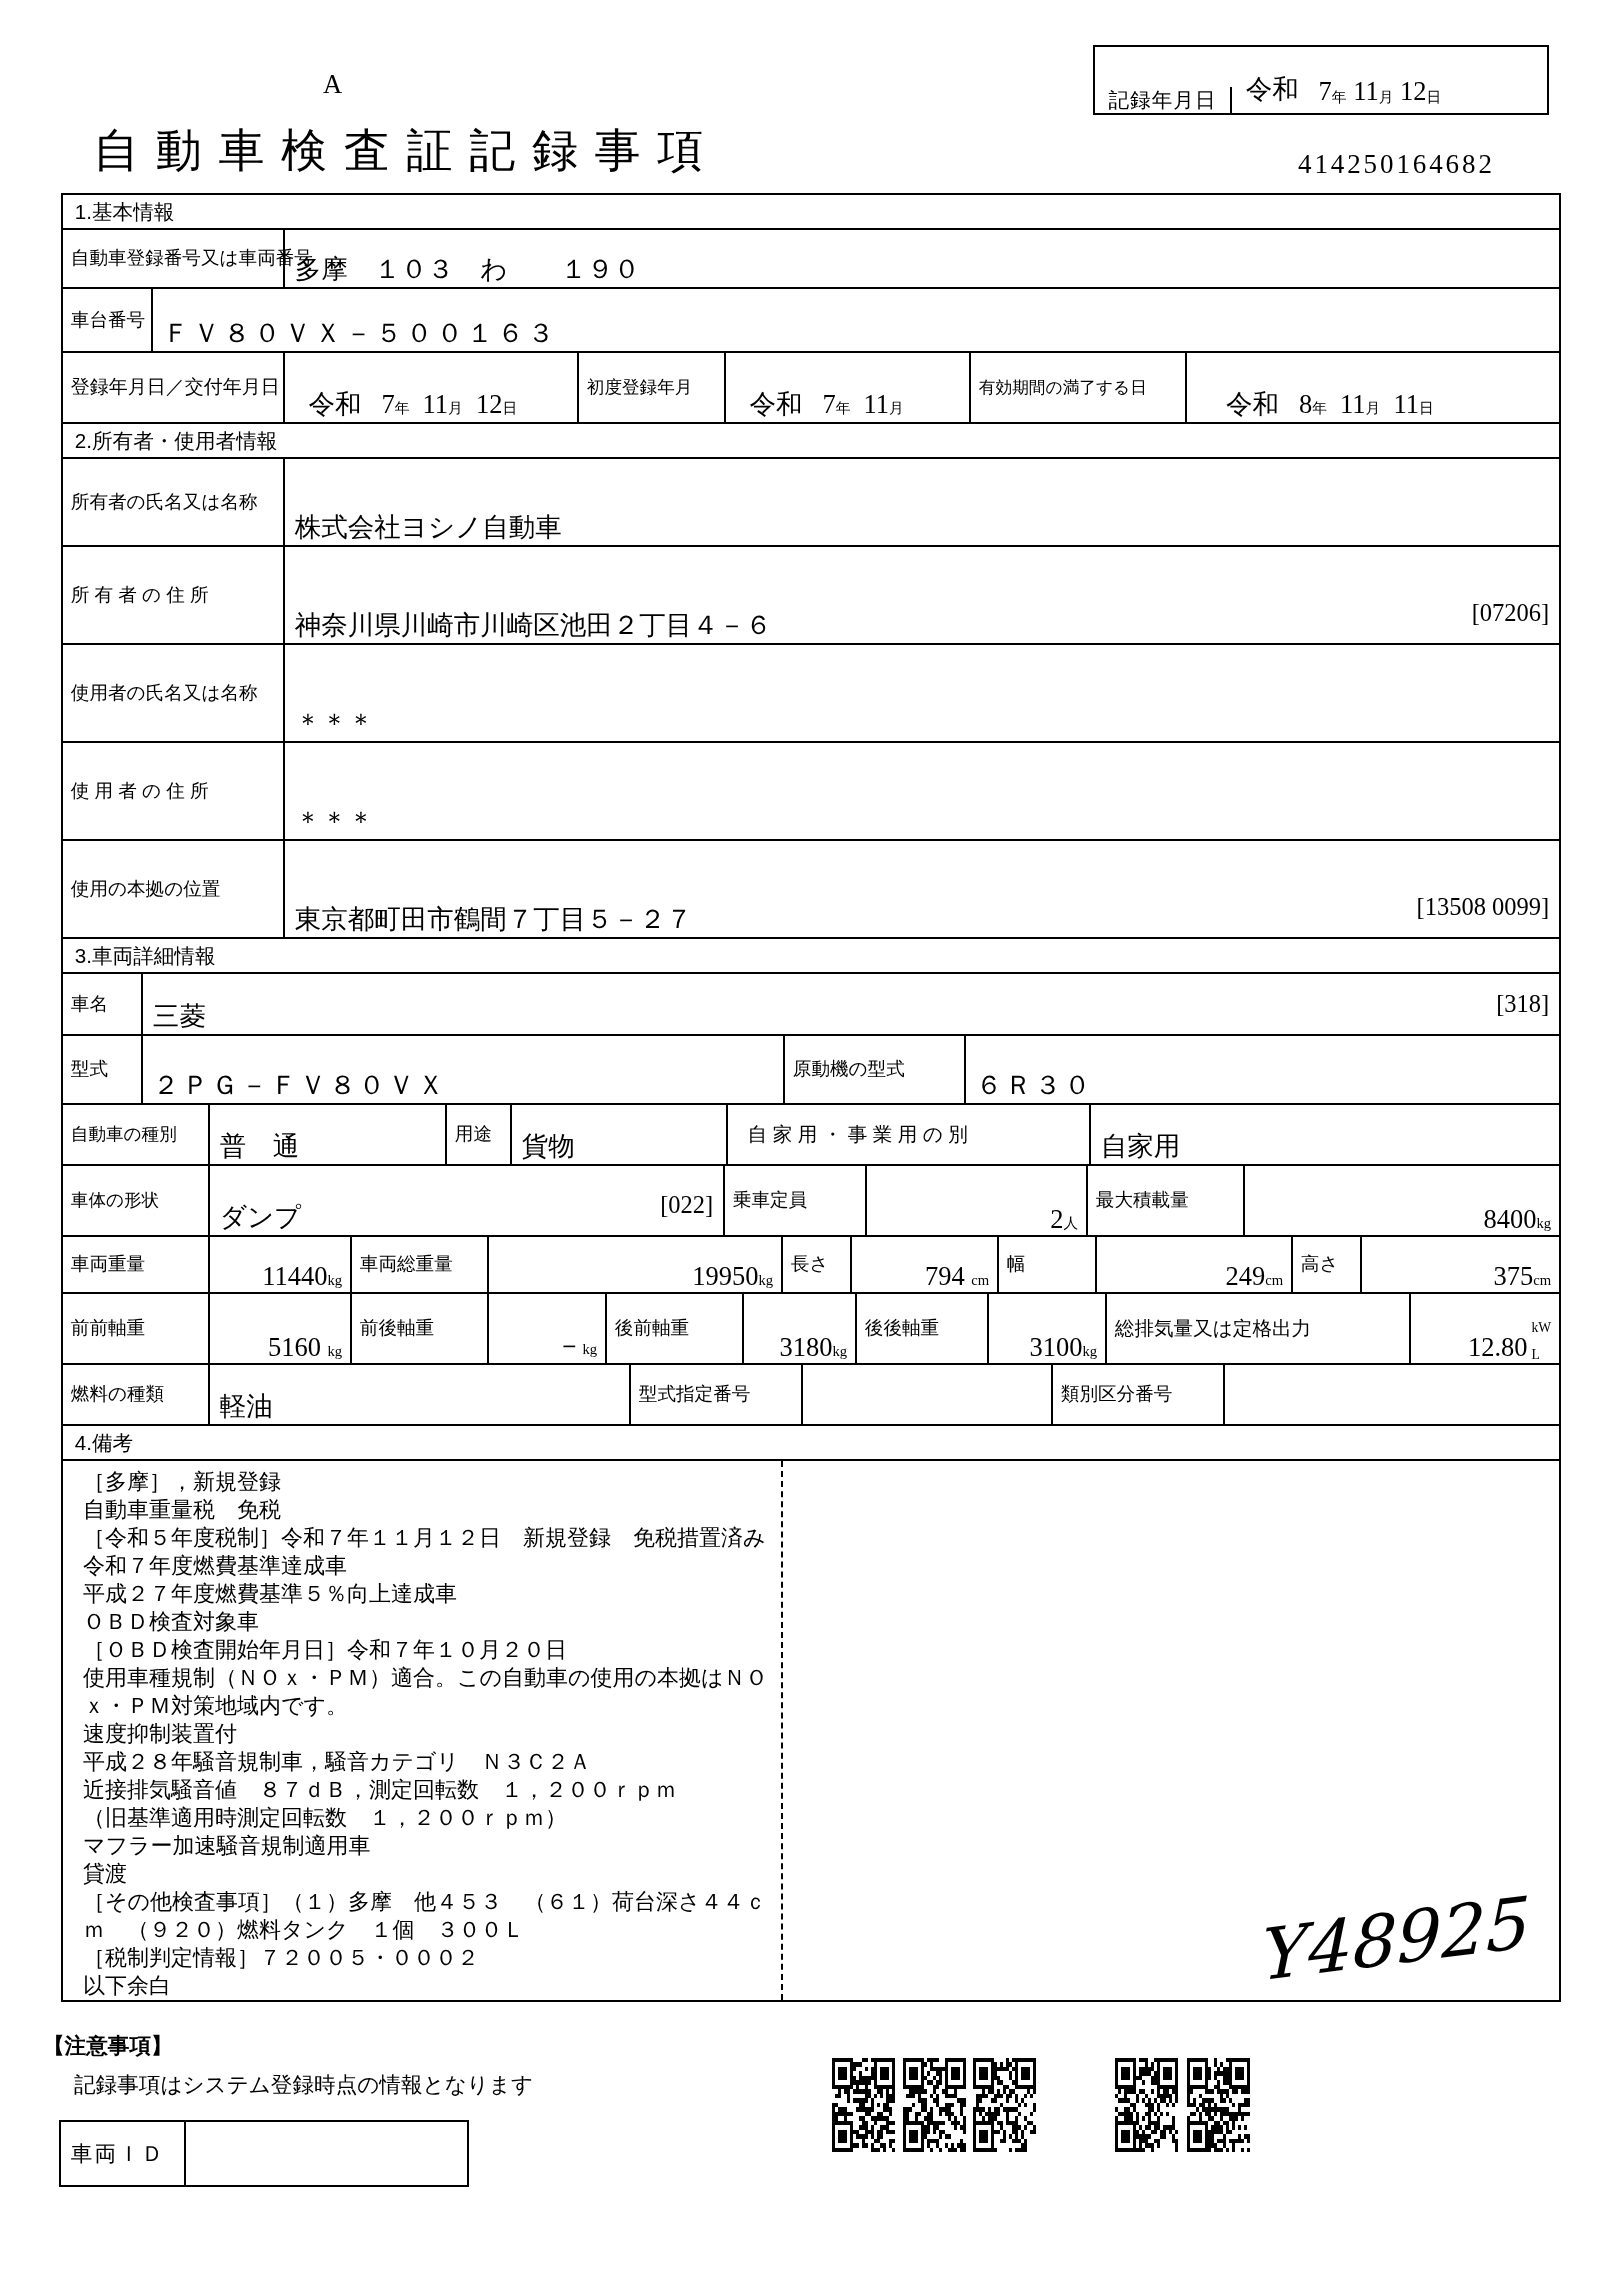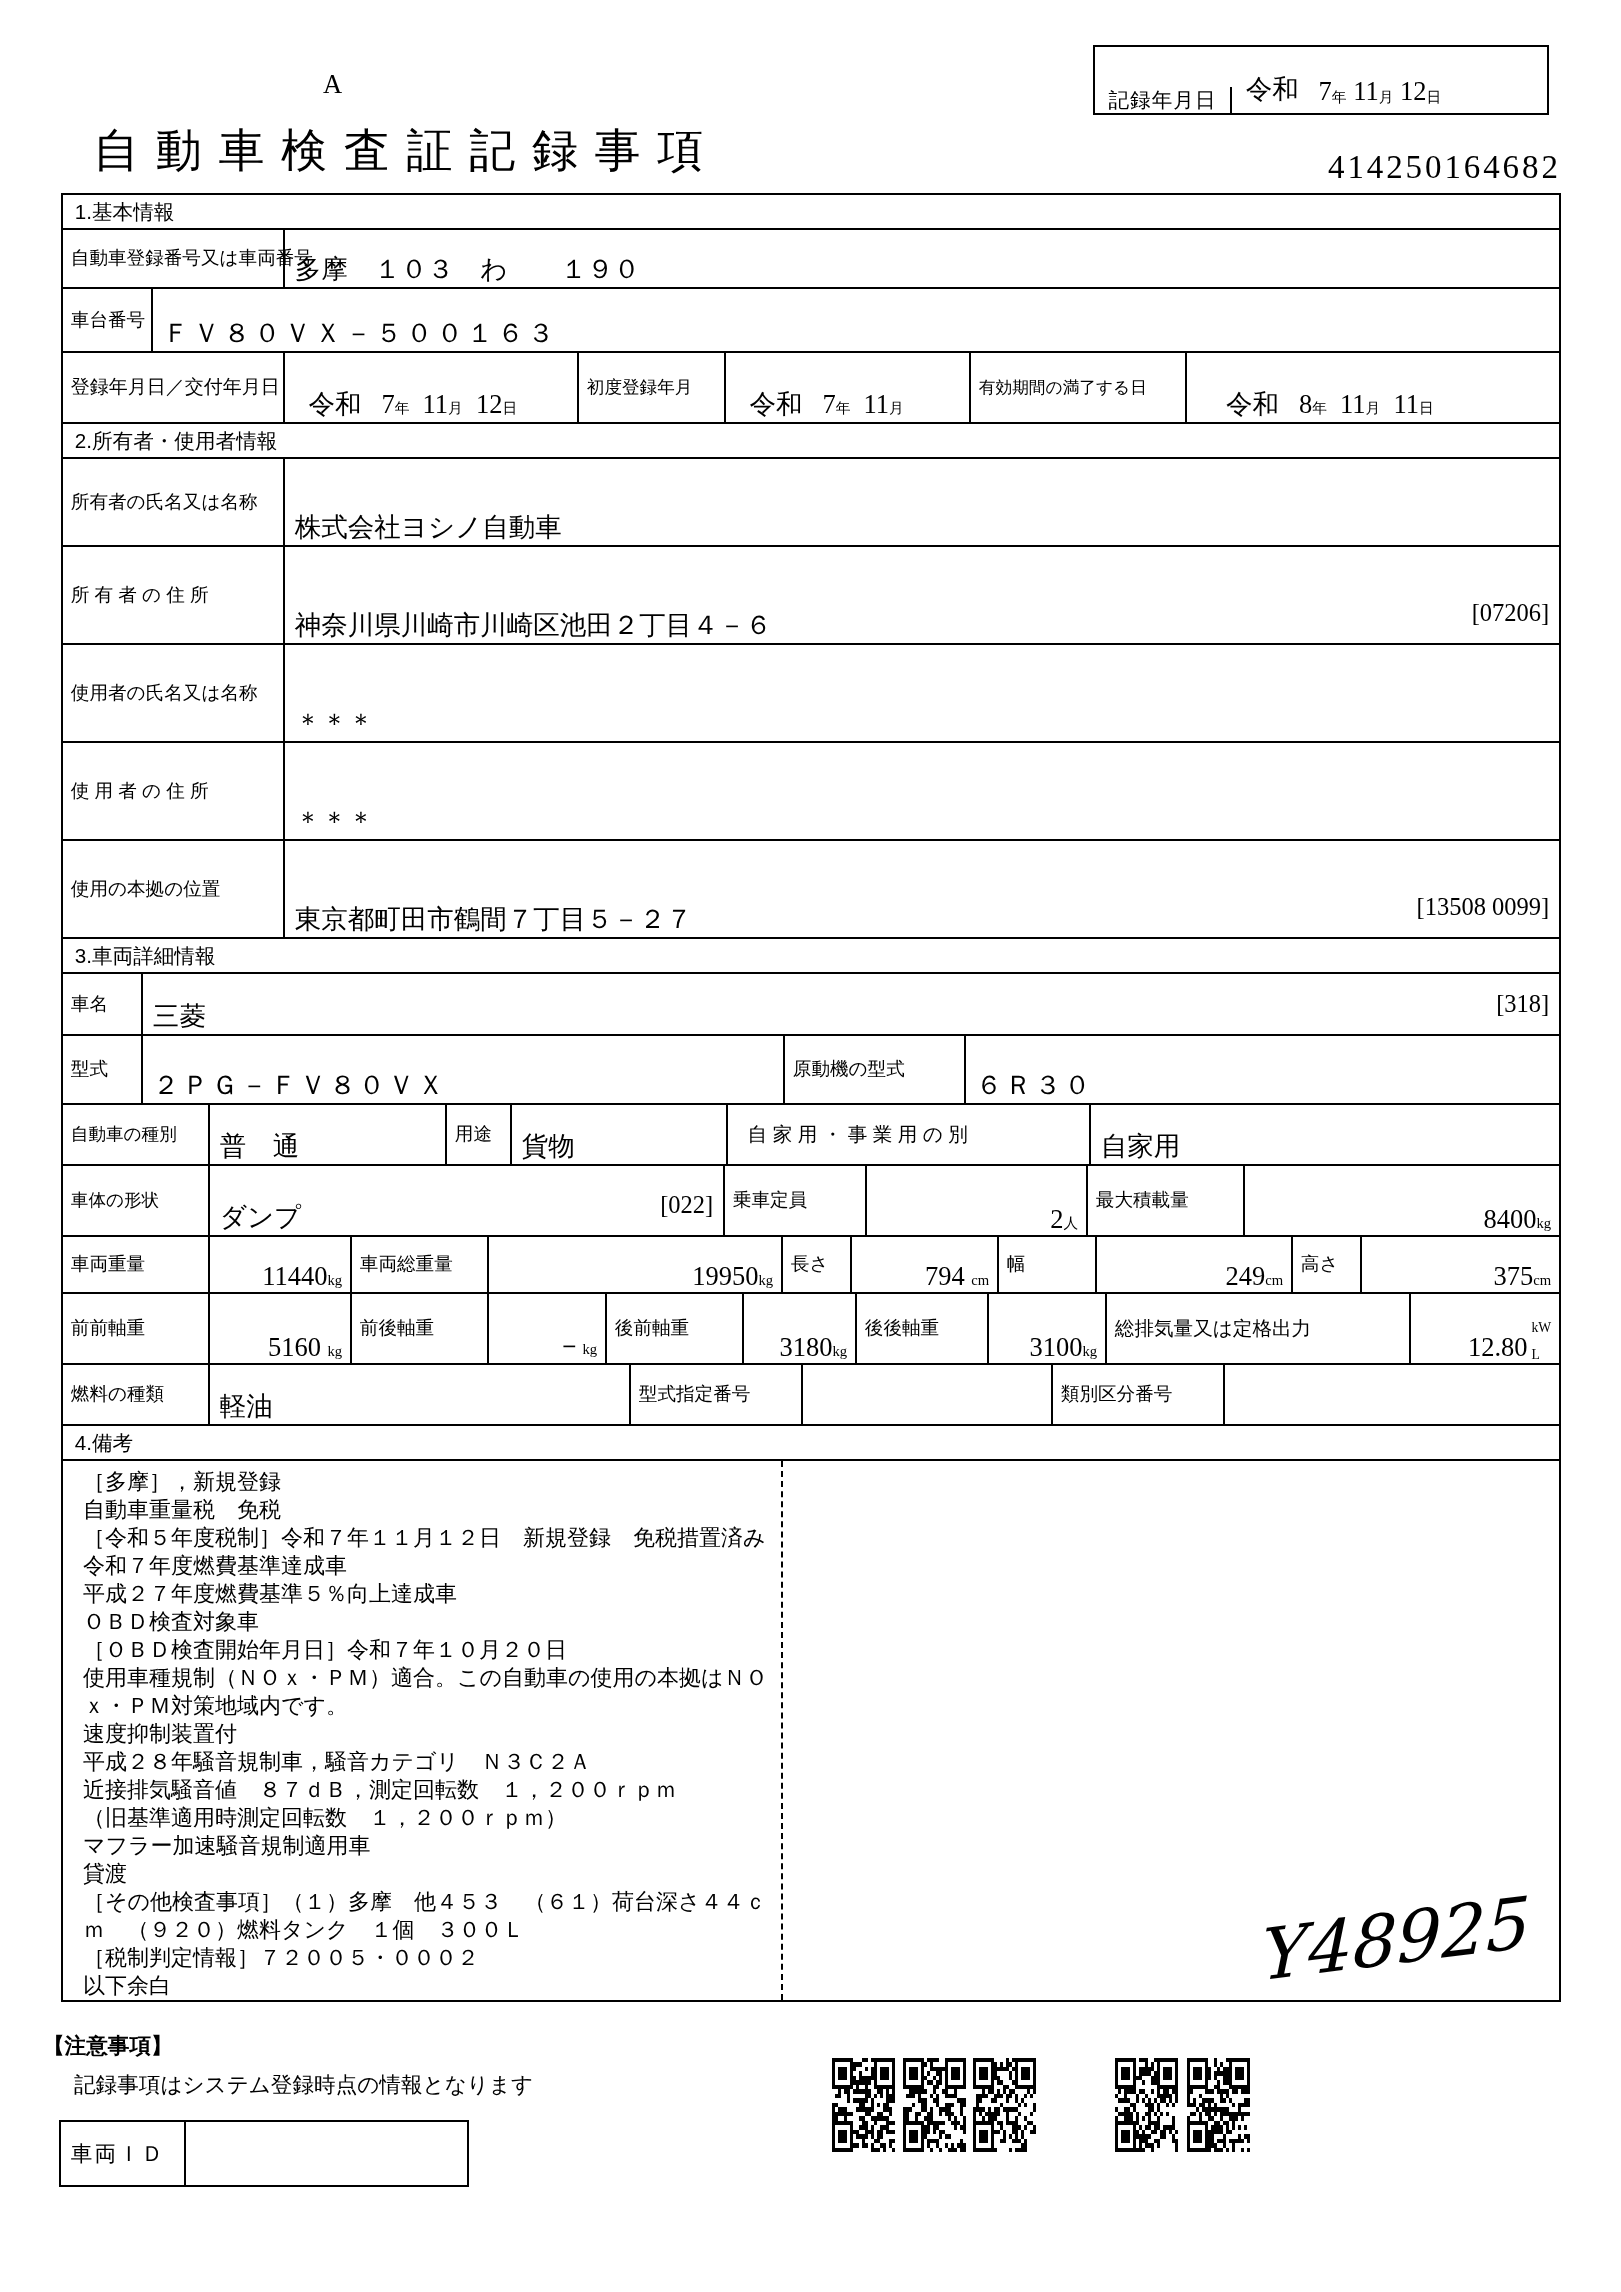--- a/index.html
+++ b/index.html
@@ -6,21 +6,21 @@
   html,body { background:#fff; }
   body { width:1621px; height:2293px; position:relative; font-family:"Liberation Serif", serif; color:#000; }
   .page { position:absolute; inset:0; background:#fff; }
 
   
   .record-box { position:absolute; left:1093px; top:45px; width:456px; height:70px; border:2.9px solid #000; display:flex; }
   .record-box .rlbl { width:137px; border-right:2px solid #000; display:flex; align-items:center; justify-content:center; font-family:"Liberation Sans", sans-serif; font-size:20.6px; letter-spacing:1px;margin-top:40px; }
   .record-box .rval { flex:1; display:flex; align-items:flex-end; padding:0 5.9px 5.9px 13.7px; font-size:26.5px; white-space:nowrap; }
   .marker-a { position:absolute; left:323px; top:69px; font-size:26.5px; font-family:"Liberation Serif", serif; }
   .doc-title { position:absolute; left:93px; top:120px; font-size:46px; letter-spacing:16.7px; font-family:"Liberation Serif", serif; white-space:nowrap; }
-  .doc-number { position:absolute; left:1328px; top:149px; font-size:33px; letter-spacing:2.9px; }
+  .doc-number { position:absolute; left:1298px; top:149px; font-size:27px; letter-spacing:2.9px; }
 
   
   .tbl { position:absolute; left:61px; top:193px; width:1500px; border:2.9px solid #000; background:#fff; }
   .sec { border-bottom:2px solid #000; font-family:"Liberation Sans", sans-serif; font-size:20.6px; padding:2.9px 0 2px 11.8px; }
   .row { display:flex; border-bottom:2px solid #000; position:relative; }
   .row:last-child { border-bottom:none; }
   .cell { position:relative; border-right:2px solid #000; }
   .cell.last { border-right:none; flex:1;padding-left:13px; }
   .lblc { display:flex; align-items:center; padding-left:7.8px; font-family:"Liberation Sans", sans-serif; font-size:18.6px; white-space:nowrap; }
   .val-b { position:absolute; bottom:0px; left:9.8px; font-size:26.5px; white-space:nowrap; }

